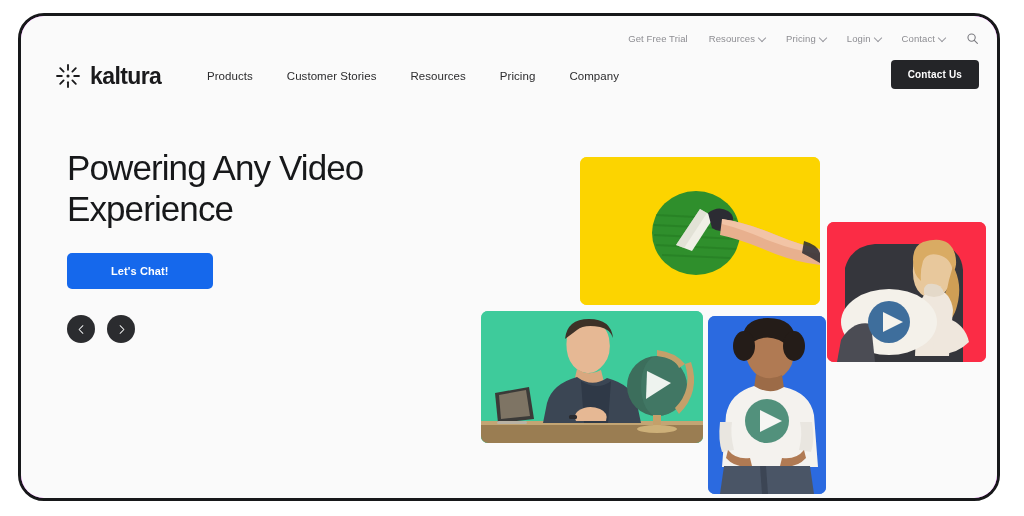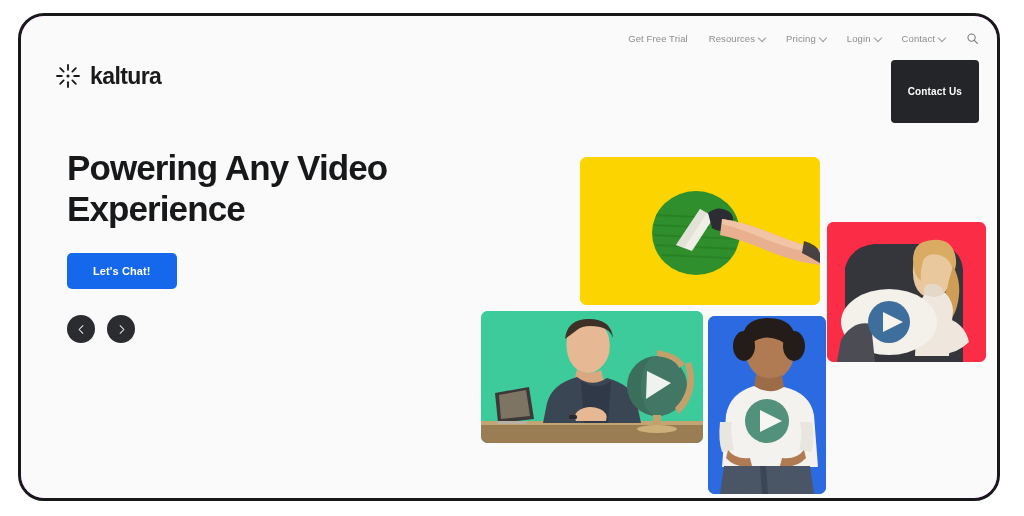--- a/index.html
+++ b/index.html
@@ -48,38 +48,38 @@
   .logo-text { font-size: 23px; font-weight: 700; color: #1a1a1c; letter-spacing: -0.6px; }
 
   .nav { position: absolute; left: 186px; display: flex; align-items: center; gap: 34px; }
   .nav-item { font-size: 11.5px; color: #2c2c2e; font-weight: 400; white-space: nowrap; letter-spacing: .05px; }
 
   .contact-btn {
     position: absolute; right: 18px; top: 6px;
     background: #242528; color: #ffffff;
     border: none; border-radius: 4px;
     font-family: inherit; font-size: 10px; font-weight: 700;
-    padding: 26px 17px; letter-spacing: .15px; white-space: nowrap;
+    padding: 9px 17px; letter-spacing: .15px; white-space: nowrap;
   }
 
   
   .hero-copy { position: absolute; left: 46px; top: 132px; width: 380px; }
   .hero-title {
-    font-size: 35px; font-weight: 700; line-height: 1.16;
+    font-size: 35px; font-weight: 400; line-height: 1.16;
     color: #17181a; letter-spacing: -0.9px;
   }
   .hero-sub {
     margin-top: 22px; font-size: 12.5px; line-height: 1.75;
     color: #6e6f74; max-width: 340px; letter-spacing: .05px;
   }
   .chat-btn {
     margin-top: 24px; display: inline-block;
     background: #1568ec; color: #fff; border: none; border-radius: 5px;
     font-family: inherit; font-size: 11px; font-weight: 700;
-    padding: 12px 26px; letter-spacing: .1px;
+    padding: 12px 44px; letter-spacing: .1px;
   }
   .arrows { margin-top: 26px; display: flex; gap: 12px; }
   .arrow-btn {
     width: 28px; height: 28px; border-radius: 50%;
     background: #2b2c2f; border: none;
     display: flex; align-items: center; justify-content: center;
   }
   .arrow-btn svg { width: 11px; height: 11px; display: block; }
 
   
@@ -136,20 +136,27 @@
           <line x1="6.4" y1="6.4" x2="10.6" y2="10.6"></line>
           <line x1="21.4" y1="21.4" x2="25.6" y2="25.6"></line>
           <line x1="25.6" y1="6.4" x2="21.4" y2="10.6"></line>
           <line x1="10.6" y1="21.4" x2="6.4" y2="25.6"></line>
         </g>
         <circle cx="16" cy="16" r="1.9" fill="#1a1a1c"></circle>
       </svg>
       <span class="logo-text">kaltura</span>
     </div>
 
+    <nav class="nav">
+      <span class="nav-item">Products</span>
+      <span class="nav-item">Customer Stories</span>
+      <span class="nav-item">Resources</span>
+      <span class="nav-item">Pricing</span>
+      <span class="nav-item">Company</span>
+    </nav>
 
     <button class="contact-btn">Contact Us</button>
   </div>
 
   <div class="hero-copy">
     <h1 class="hero-title">Powering Any Video Experience</h1>
     <button class="chat-btn">Let's Chat!</button>
     <div class="arrows">
       <button class="arrow-btn">
         <svg viewBox="0 0 16 16" fill="none">

